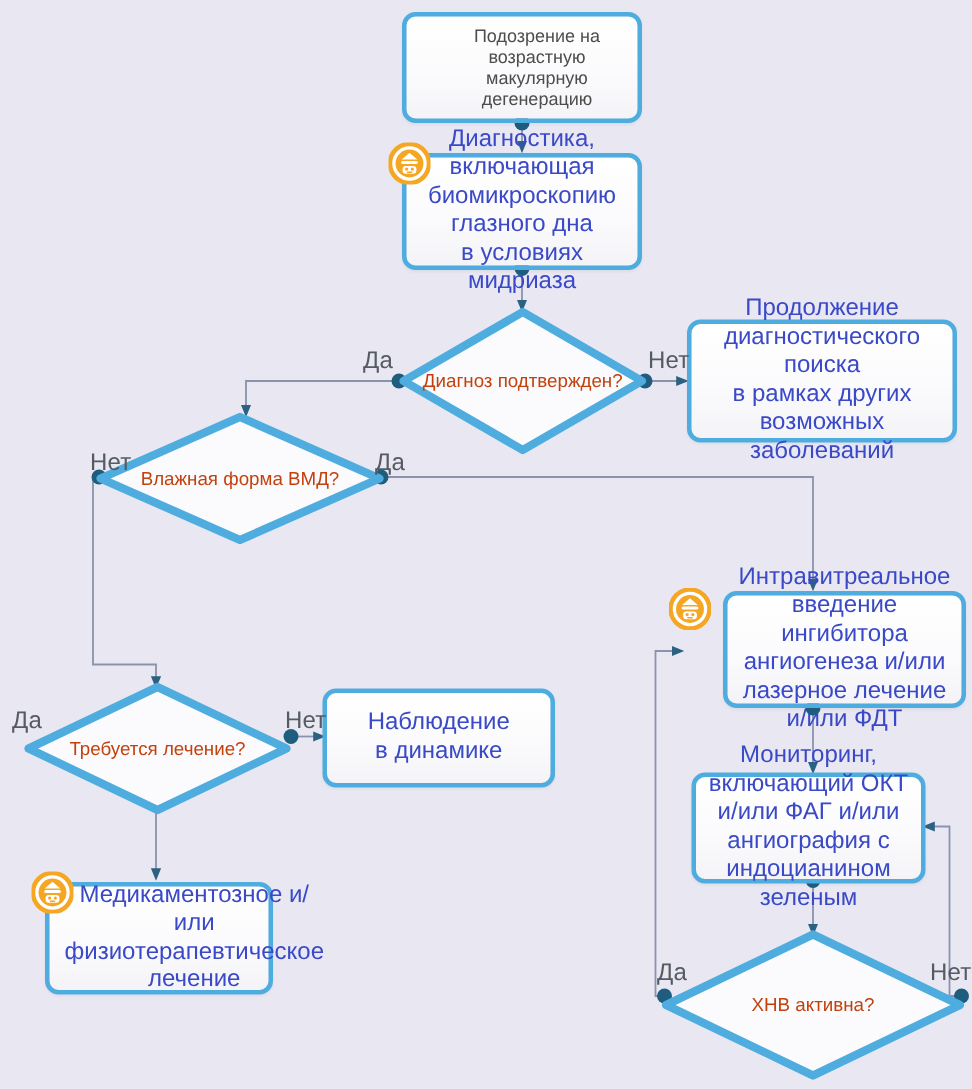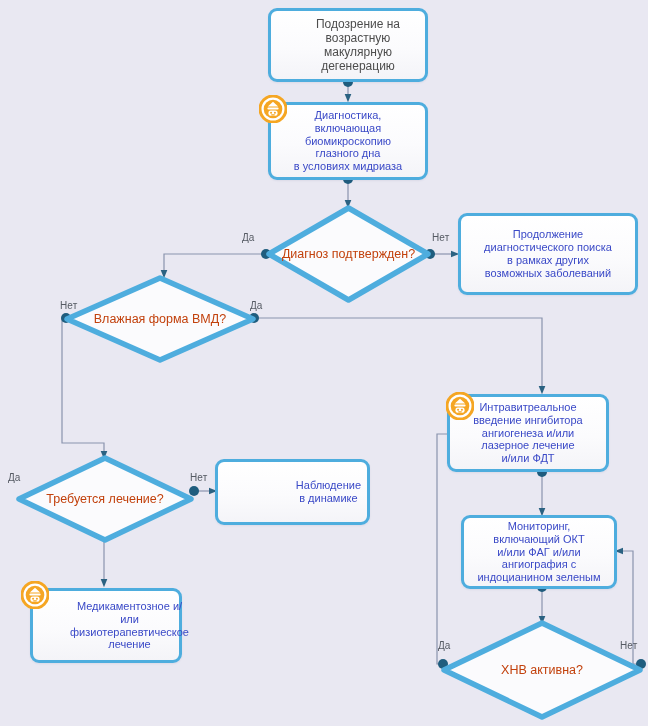--- a/index.html
+++ b/index.html
@@ -46,21 +46,21 @@
     padding: 0 6px;
     white-space: pre-line;
   }
   .box.plain .txt {
     color: #4d4d4d;
     font-size: 12px;
     margin-left: 20px;
   }
   .box.accent .txt {
     color: #3a49c7;
-    font-size: 11px;
+    font-size: 16px;
   }
   
   .diamond {
     display: block;
   }
   .diamond svg {
     position: absolute;
     left: 0;
     top: 0;
     overflow: visible;
@@ -75,21 +75,21 @@
     align-items: center;
     justify-content: center;
     text-align: center;
     color: #c2410c;
     font-size: 12.5px;
     pointer-events: none;
   }
   
   .elabel {
     position: absolute;
-    font-size: 10px;
+    font-size: 16px;
     color: #555a63;
     white-space: nowrap;
     letter-spacing: .1px;
   }
   
   .badge {
     position: absolute;
     width: 28px;
     height: 28px;
     z-index: 6;
@@ -197,21 +197,21 @@
     <span class="txt">Влажная форма ВМД?</span>
   </div>
 
   <div class="node diamond" style="left:16px; top:455px; width:178px; height:88px;">
     <svg width="178" height="88" viewBox="0 0 178 88">
       <polygon points="89,3 175,44 89,85 3,44" fill="#fbfbfd" stroke="#4eadde" stroke-width="5.5" stroke-linejoin="round"></polygon>
     </svg>
     <span class="txt">Требуется лечение?</span>
   </div>
 
-  <div class="node box accent" style="left:215px; top:459px; width:155px; height:66px;justify-content:flex-end;">
+  <div class="node box accent" style="left:215px; top:459px; width:155px; height:66px;">
     <span class="txt">Наблюдение
 в динамике</span>
   </div>
 
   <div class="node box accent" style="left:30px; top:588px; width:152px; height:75px;padding-left:47px;">
     <span class="txt">Медикаментозное и/или
 физиотерапевтическое
 лечение</span>
   </div>
   <div class="badge" style="left:21px; top:581px;">
@@ -220,21 +220,21 @@
       <circle cx="14" cy="14" r="9.3" fill="#f5a623"></circle>
       <path d="M14 6.8 L19.2 11.4 L8.8 11.4 Z" fill="#ffffff"></path>
       <rect x="8.4" y="12.4" width="11.2" height="2" rx="1" fill="#ffffff"></rect>
       <rect x="9.4" y="15.6" width="9.2" height="5.2" rx="2.2" fill="#ffffff"></rect>
       <circle cx="12.1" cy="17.7" r="1.05" fill="#f5a623"></circle>
       <circle cx="15.9" cy="17.7" r="1.05" fill="#f5a623"></circle>
       <rect x="12.1" y="19.3" width="3.8" height="1.1" rx=".55" fill="#f5a623"></rect>
     </svg>
   </div>
 
-  <div class="node box accent" style="left:447px; top:394px; width:162px; height:78px;align-items:center;">
+  <div class="node box accent" style="left:482px; top:394px; width:162px; height:78px;align-items:center;">
     <span class="txt">Интравитреальное
 введение ингибитора
 ангиогенеза и/или
 лазерное лечение
 и/или ФДТ</span>
   </div>
   <div class="badge" style="left:446px; top:392px;">
     <svg viewBox="0 0 28 28" width="28" height="28">
       <circle cx="14" cy="14" r="13" fill="#ffffff" stroke="#f5a623" stroke-width="3"></circle>
       <circle cx="14" cy="14" r="9.3" fill="#f5a623"></circle>

